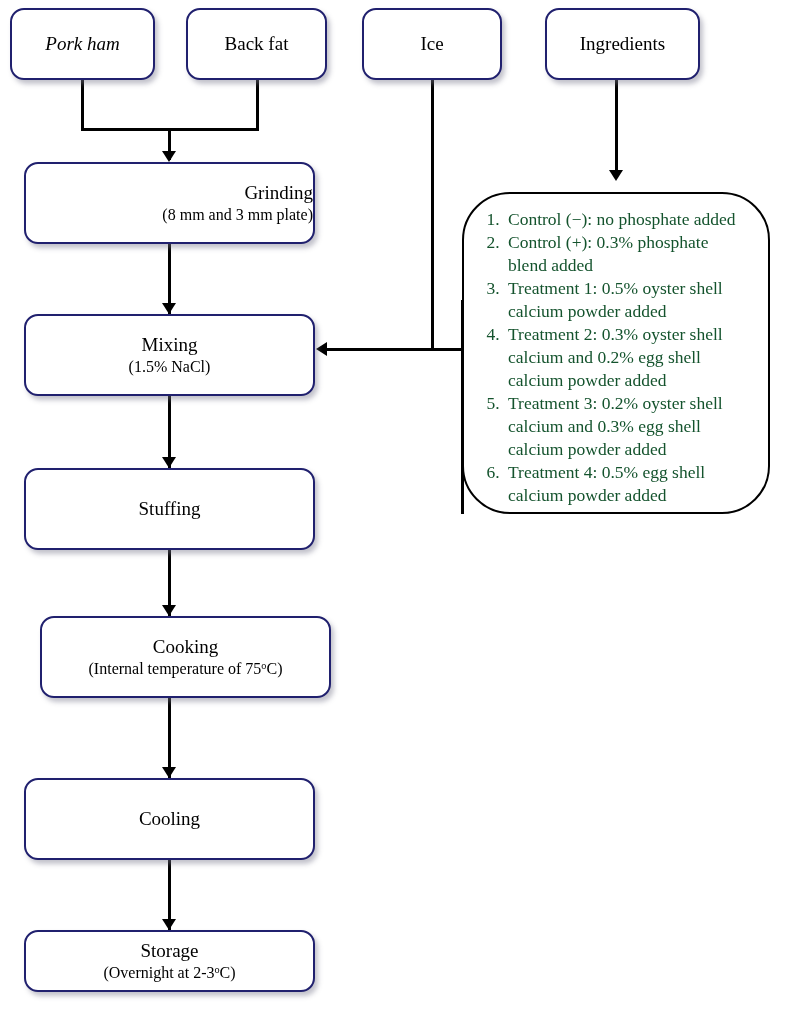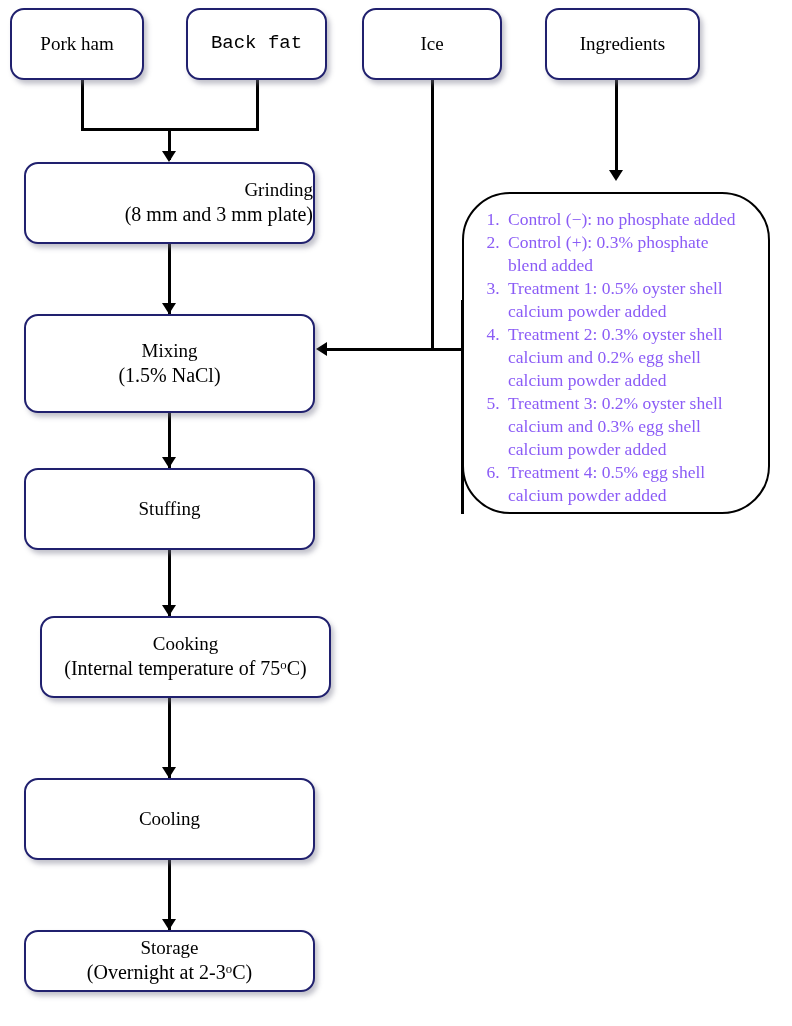--- a/index.html
+++ b/index.html
@@ -29,38 +29,38 @@
     flex-direction: column;
     align-items: center;
     justify-content: center;
     text-align: center;
     color: #000000;
     font-size: 19px;
     line-height: 1.26;
     box-shadow: 3px 4px 5px rgba(120,120,140,0.45);
     z-index: 3;
   }
-  .node .l2 { font-size: 20px; }
+  .node .l2 { font-size: 16px; }
 
   
   .listbox {
     position: absolute;
     box-sizing: border-box;
     background: #ffffff;
     border: 2.5px solid #000000;
     border-radius: 48px;
     z-index: 4;
   }
   .listbox ol {
     margin: 0;
     padding: 14px 31px 10px 40px;
     list-style: decimal;
     font-size: 17.5px;
     line-height: 1.30;
-    color: #8b5cf6;
+    color: #14532d;
   }
   .listbox li {
     margin: 0 0 0.5px 0;
     padding-left: 4px;
   }
 
   
   .vline, .hline {
     position: absolute;
     background: #000000;
@@ -86,42 +86,42 @@
     z-index: 2;
   }
 
   sup { font-size: 0.64em; vertical-align: 0.46em; line-height: 0; }
 </style>
 </head>
 <body>
 
 <div id="canvas">
 
-  <div class="node" style="left:10px; top:8px; width:134px; height:72px;">
+  <div class="node" style="left:10px; top:8px; width:145px; height:72px;font-style:italic;">
     <span>Pork ham</span>
   </div>
 
-  <div class="node" style="left:186px; top:8px; width:141px; height:72px;font-family:Liberation Mono, monospace;">
+  <div class="node" style="left:186px; top:8px; width:141px; height:72px;">
     <span>Back fat</span>
   </div>
 
   <div class="node" style="left:362px; top:8px; width:140px; height:72px;">
     <span>Ice</span>
   </div>
 
   <div class="node" style="left:545px; top:8px; width:155px; height:72px;">
     <span>Ingredients</span>
   </div>
 
   <div class="node" style="left:24px; top:162px; width:291px; height:82px;align-items:flex-end;">
     <span>Grinding</span>
     <span class="l2">(8 mm and 3 mm plate)</span>
   </div>
 
-  <div class="node" style="left:24px; top:314px; width:291px; height:99px;">
+  <div class="node" style="left:24px; top:314px; width:291px; height:82px;">
     <span>Mixing</span>
     <span class="l2">(1.5% NaCl)</span>
   </div>
 
   <div class="node" style="left:24px; top:468px; width:291px; height:82px;">
     <span>Stuffing</span>
   </div>
 
   <div class="node" style="left:40px; top:616px; width:291px; height:82px;align-items:center;">
     <span>Cooking</span>

